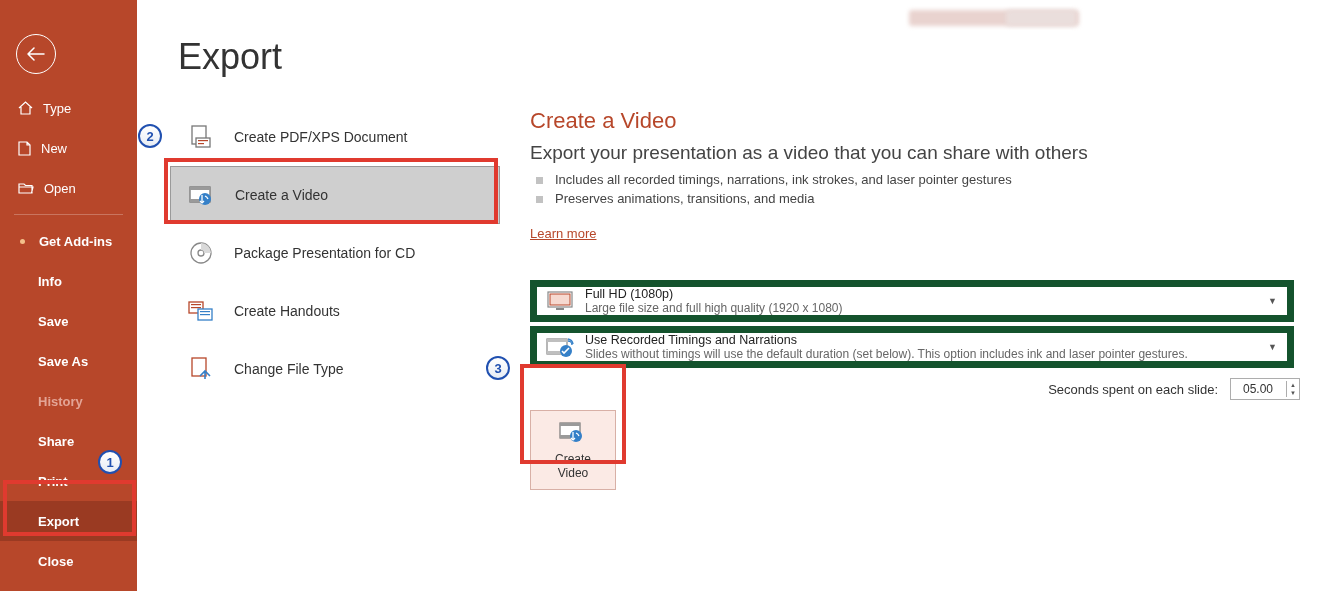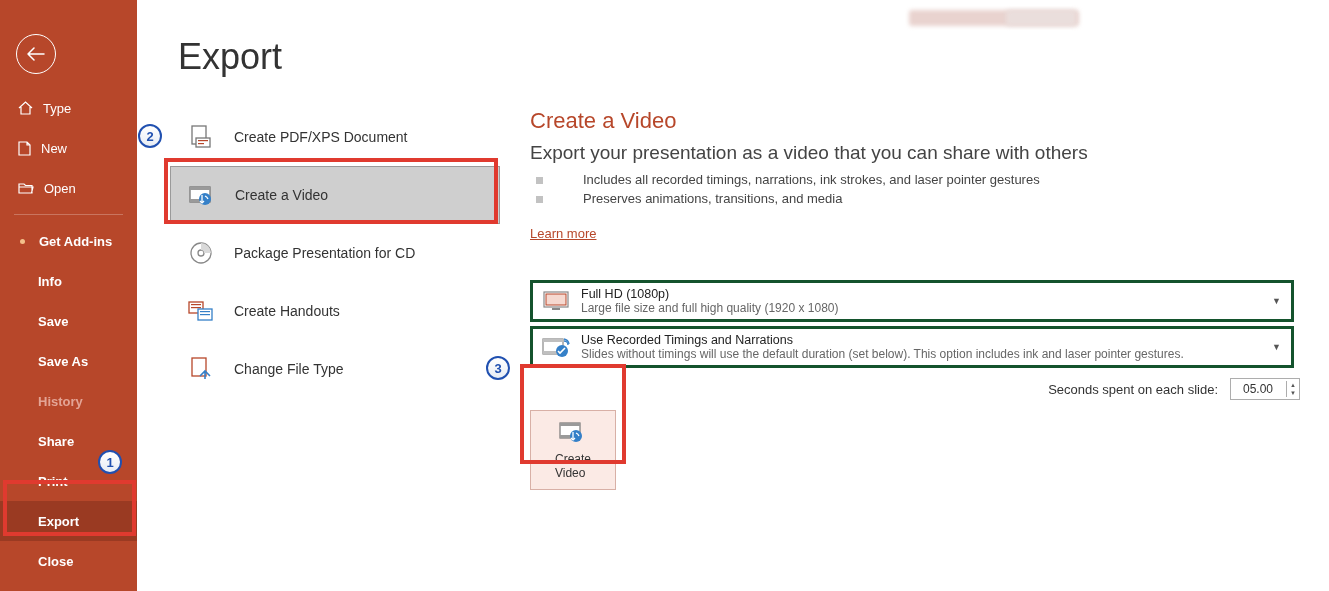--- a/index.html
+++ b/index.html
@@ -22,40 +22,40 @@
 .export-item { display: flex; align-items: center; height: 58px; padding-left: 16px; cursor: pointer; position: relative; }
 .export-item .ic { width: 30px; height: 26px; margin-right: 18px; display: flex; align-items: center; justify-content: center; }
 .export-item .lbl { font-size: 14px; color: #333; }
 .export-item.selected { background: #cfcfcf; border: 1px solid #9a9a9a; }
 .red-frame { border: 4px solid #e03a2f; position: absolute; pointer-events: none; }
 
 .right-pane { position: absolute; left: 530px; top: 108px; width: 770px; }
 .rp-title { font-size: 22px; color: #b7472a; font-weight: 400; }
 .rp-sub { font-size: 19px; color: #444; margin-top: 8px; }
 .rp-bullets { margin-top: 8px; }
-.rp-bullet { display: flex; align-items: flex-start; font-size: 13px; color: #444; margin-bottom: 4px; gap: 28px; }
+.rp-bullet { display: flex; align-items: flex-start; font-size: 13px; color: #444; margin-bottom: 4px; }
 .rp-bullet .bsq { width: 7px; height: 7px; background: #c2c2c2; margin: 5px 12px 0 6px; flex-shrink: 0; }
 .learn-more { display: inline-block; margin-top: 16px; font-size: 13px; color: #b7472a; text-decoration: underline; cursor: pointer; }
 
-.dropdown { border: 3px solid #14532d; margin-top: 18px; width: 764px; height: 42px; display: flex; align-items: center; padding: 0 26px 0 8px; position: relative; cursor: pointer; background: #fff; }
+.dropdown { border: 7px solid #14532d; margin-top: 18px; width: 764px; height: 42px; display: flex; align-items: center; padding: 0 26px 0 8px; position: relative; cursor: pointer; background: #fff; }
 .dropdown + .dropdown { margin-top: 4px; }
 .dropdown .dic { width: 30px; height: 26px; margin-right: 10px; display: flex; align-items: center; justify-content: center; }
 .dropdown .dtxt { display: flex; flex-direction: column; }
 .dropdown .dtitle { font-size: 12.5px; color: #222; }
 .dropdown .dsub { font-size: 12px; color: #666; }
 .dropdown .darrow { position: absolute; right: 10px; top: 50%; transform: translateY(-50%); font-size: 9px; color: #555; }
 
 .seconds-row { display: flex; align-items: center; margin-top: 10px; font-size: 13px; color: #333; justify-content: flex-end; }
 .seconds-row .spin { margin-left: 12px; border: 1px solid #adadad; width: 70px; height: 22px; display: flex; align-items: center; justify-content: space-between; padding-left: 12px; }
 .spin .sp-btns { display: flex; flex-direction: column; border-left: 1px solid #adadad; }
 .spin .sp-btns span { font-size: 6px; line-height: 1; padding: 1px 3px; color: #555; cursor: pointer; }
 
 .create-video-btn { margin-top: 10px; width: 86px; height: 80px; border: 1px solid #d8b0a6; background: #fbeae5; display: flex; flex-direction: column; align-items: center; justify-content: center; cursor: pointer; }
 .create-video-btn .cvic { width: 30px; height: 26px; margin-bottom: 6px; }
-.create-video-btn .cvlbl { font-size: 12px; color: #333; text-align: left; line-height: 1.2; }
+.create-video-btn .cvlbl { font-size: 12px; color: #333; text-align: center; line-height: 1.2; }
 
 .step-badge { position: absolute; width: 24px; height: 24px; border-radius: 50%; background: linear-gradient(#fff,#e8edf5); border: 2px solid #2050b0; display: flex; align-items: center; justify-content: center; font-size: 13px; font-weight: bold; color: #2050b0; z-index: 50; }
 
 .title-blur { position: absolute; right: 250px; top: 10px; width: 170px; height: 16px; background: #e9d3cf; border-radius: 3px; filter: blur(2px); }
 .title-blur2 { position: absolute; right: 254px; top: 10px; width: 70px; height: 16px; background: #eadedc; border-radius: 3px; filter: blur(2px); left: 1006px; }
 </style>
 </head>
 <body>
 
 <div class="sidebar">

